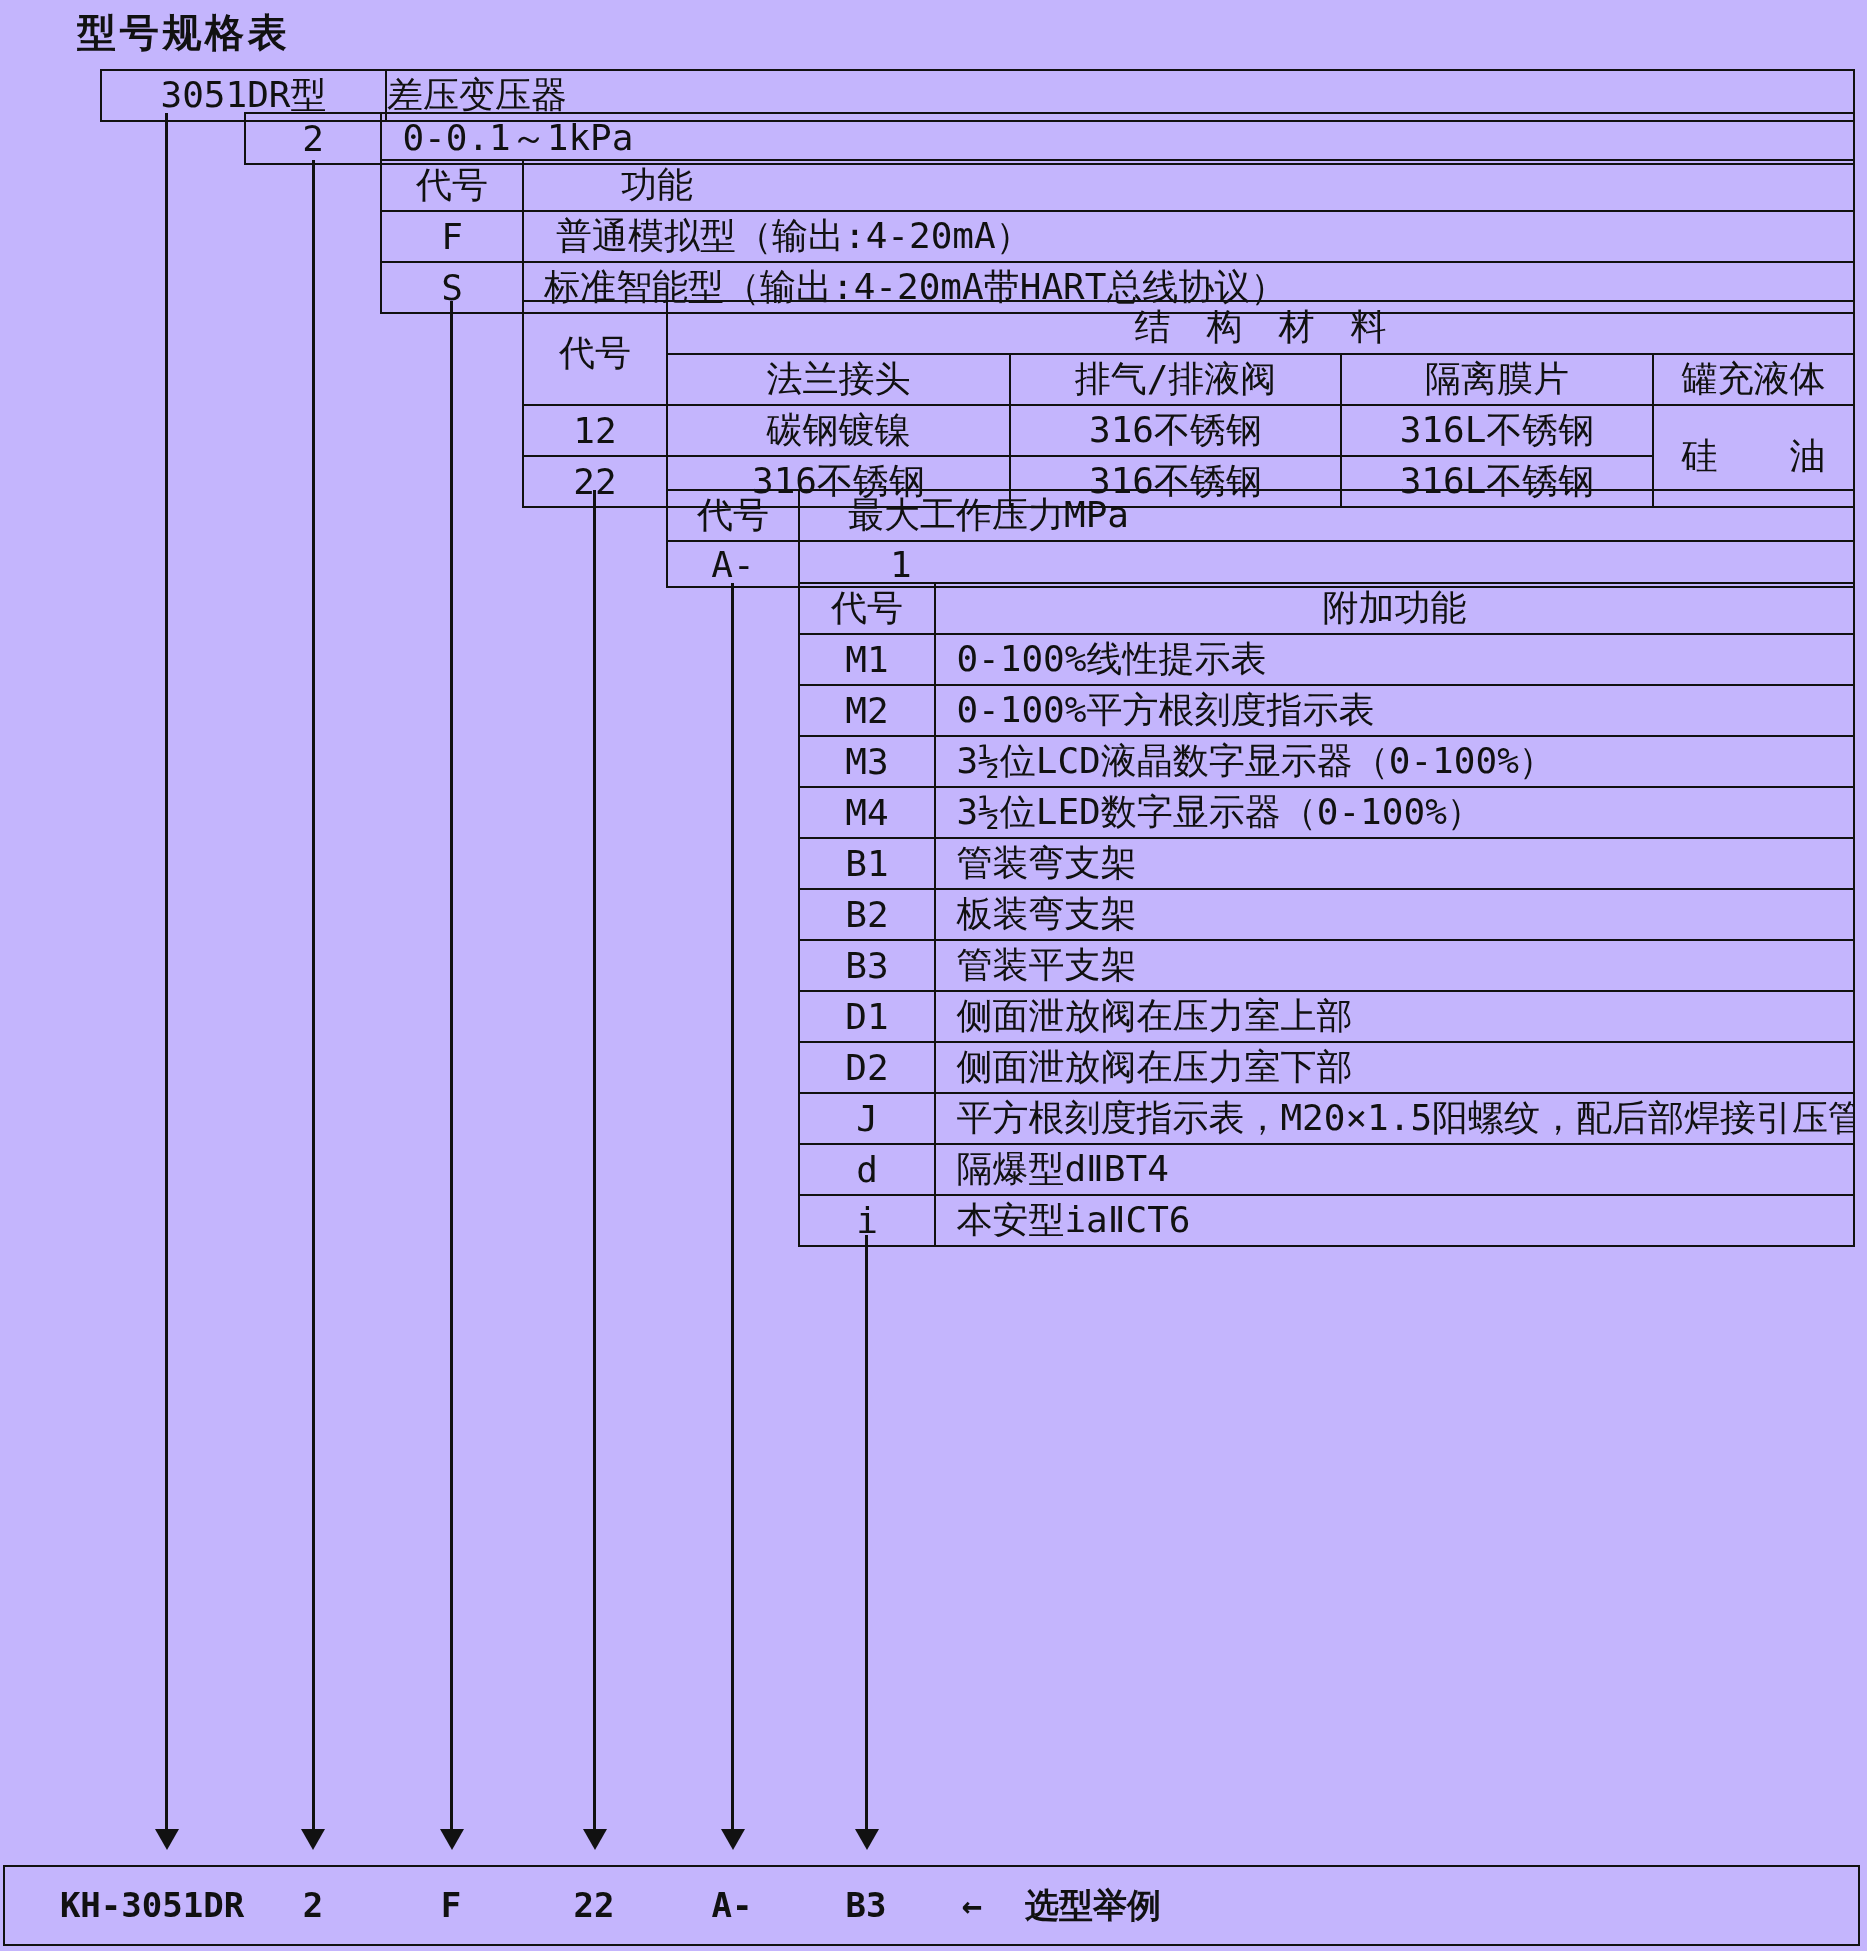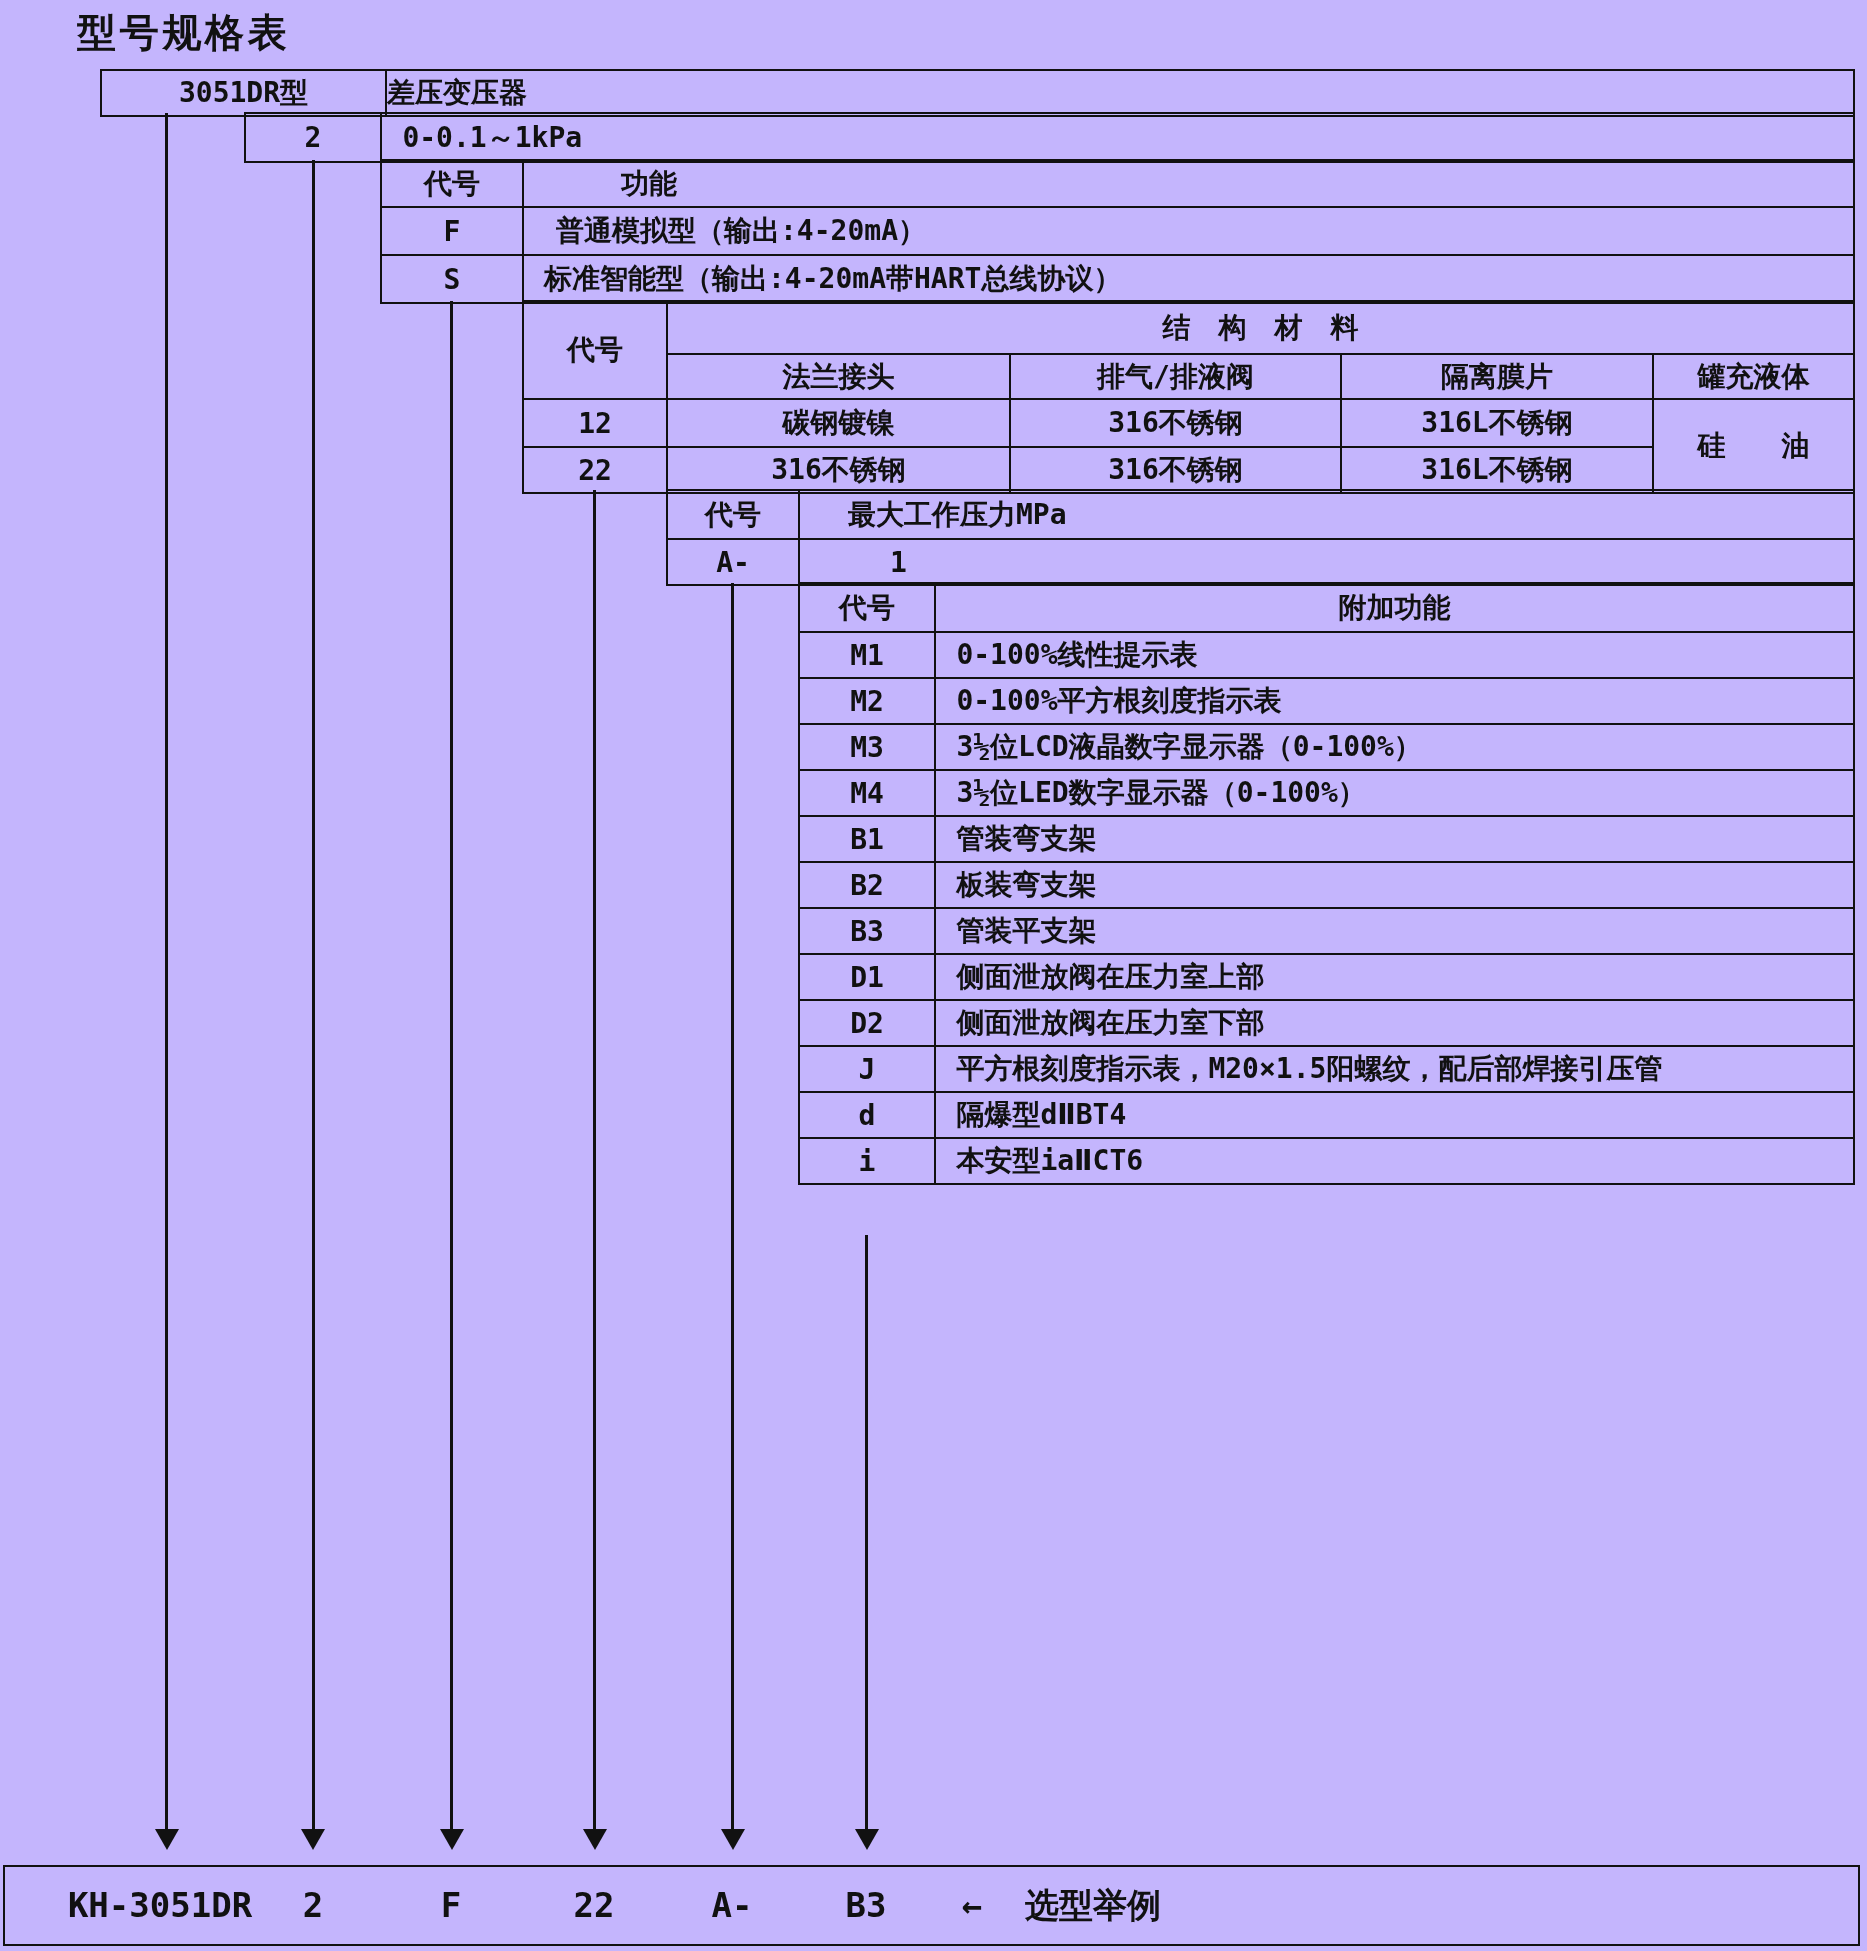--- a/index.html
+++ b/index.html
@@ -22,22 +22,22 @@
     font-weight: bold;
   }
   table.blk {
     position: absolute;
     border-collapse: collapse;
     table-layout: fixed;
   }
   table.blk td {
     border: 2.8px solid #111;
     vertical-align: middle;
-    font-size: 28px;
-    font-weight: bold;
+    font-size: 36px;
+    font-weight: normal;
     overflow: hidden;
     white-space: nowrap;
   }
   td.code { text-align: center; }
   td.desc { text-align: left; padding-left: 20.4px; }
   td.ctr  { text-align: center; }
   
   .vline {
     position: absolute;
     width: 2.8px;
@@ -251,21 +251,21 @@
   <div class="vline" style="left:865px; top:1235px; height:595px;"></div>
 
   <div class="arrowhead" style="left:155px; top:1829px;"></div>
   <div class="arrowhead" style="left:301px; top:1829px;"></div>
   <div class="arrowhead" style="left:440px; top:1829px;"></div>
   <div class="arrowhead" style="left:583px; top:1829px;"></div>
   <div class="arrowhead" style="left:721px; top:1829px;"></div>
   <div class="arrowhead" style="left:855px; top:1829px;"></div>
 
   <div class="example-box"></div>
-  <span class="ex-item" style="left:160px;">KH-3051DR</span>
+  <span class="ex-item" style="left:152px;">KH-3051DR</span>
   <span class="ex-item" style="left:313px;">2</span>
   <span class="ex-item" style="left:451px;">F</span>
   <span class="ex-item" style="left:594px;">22</span>
   <span class="ex-item" style="left:732px;">A-</span>
   <span class="ex-item" style="left:866px;">B3</span>
   <span class="ex-item" style="left:972px;">←</span>
   <span class="ex-label" style="left:1025px;">选型举例</span>
 
 </div>
 

